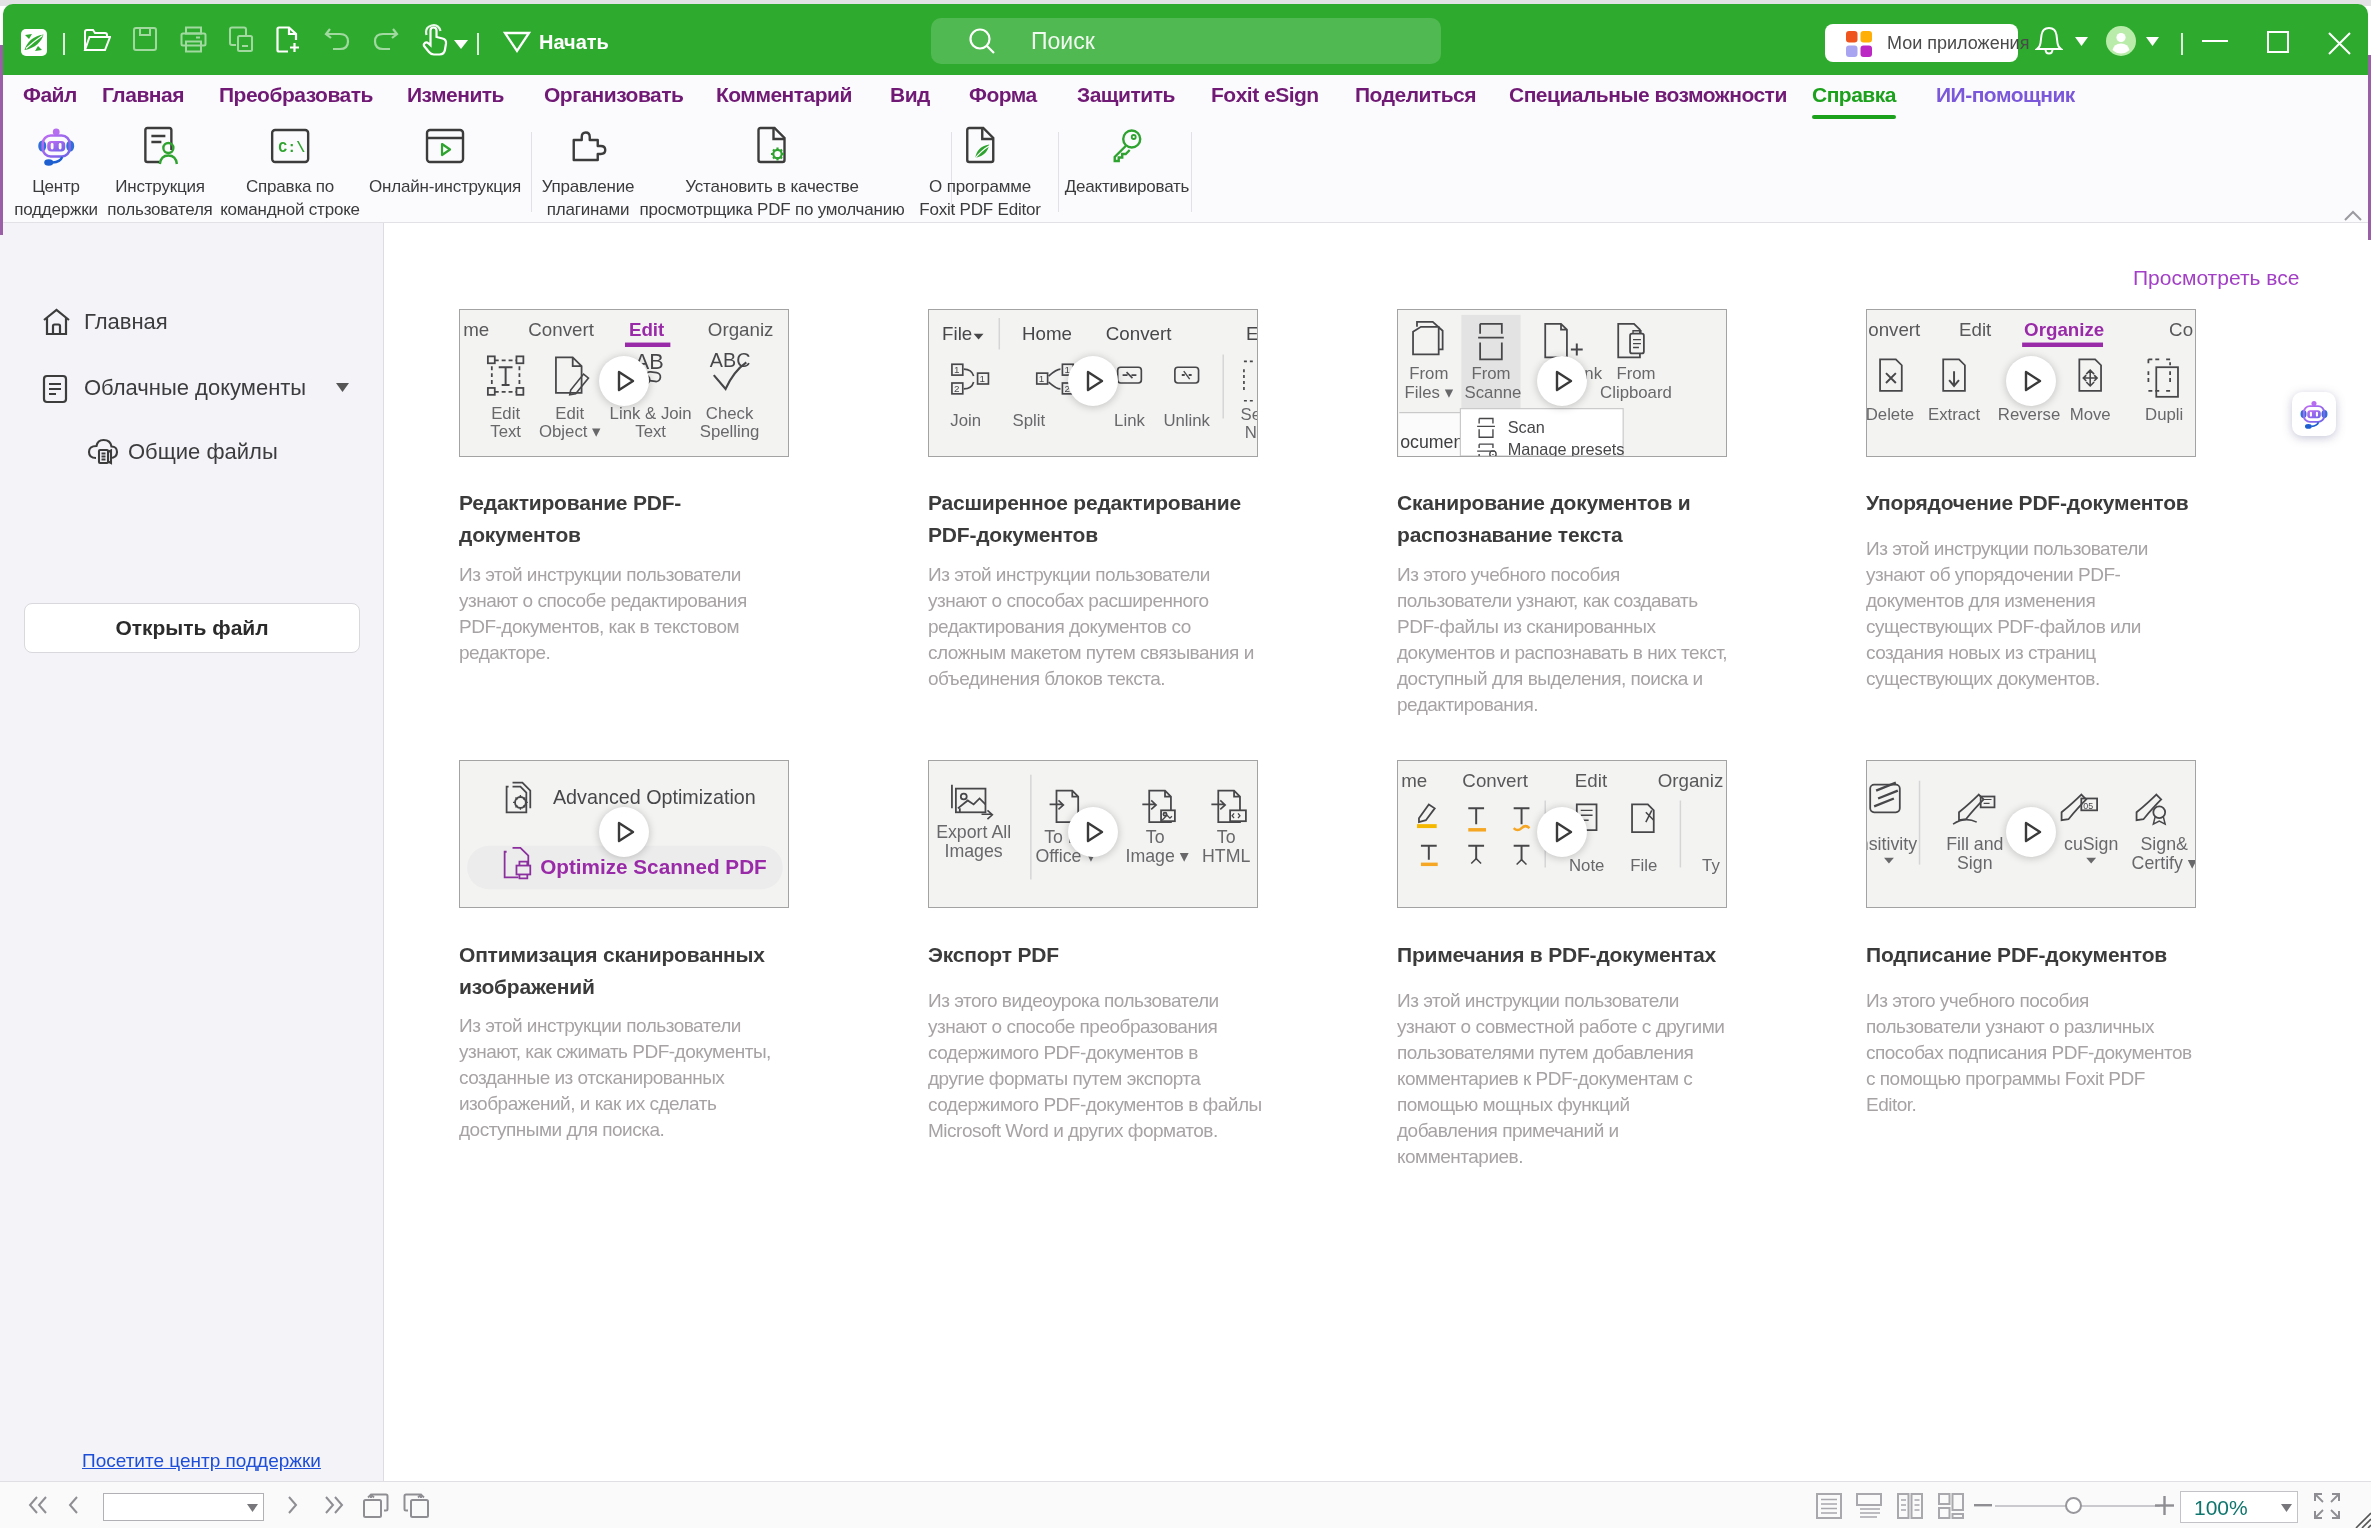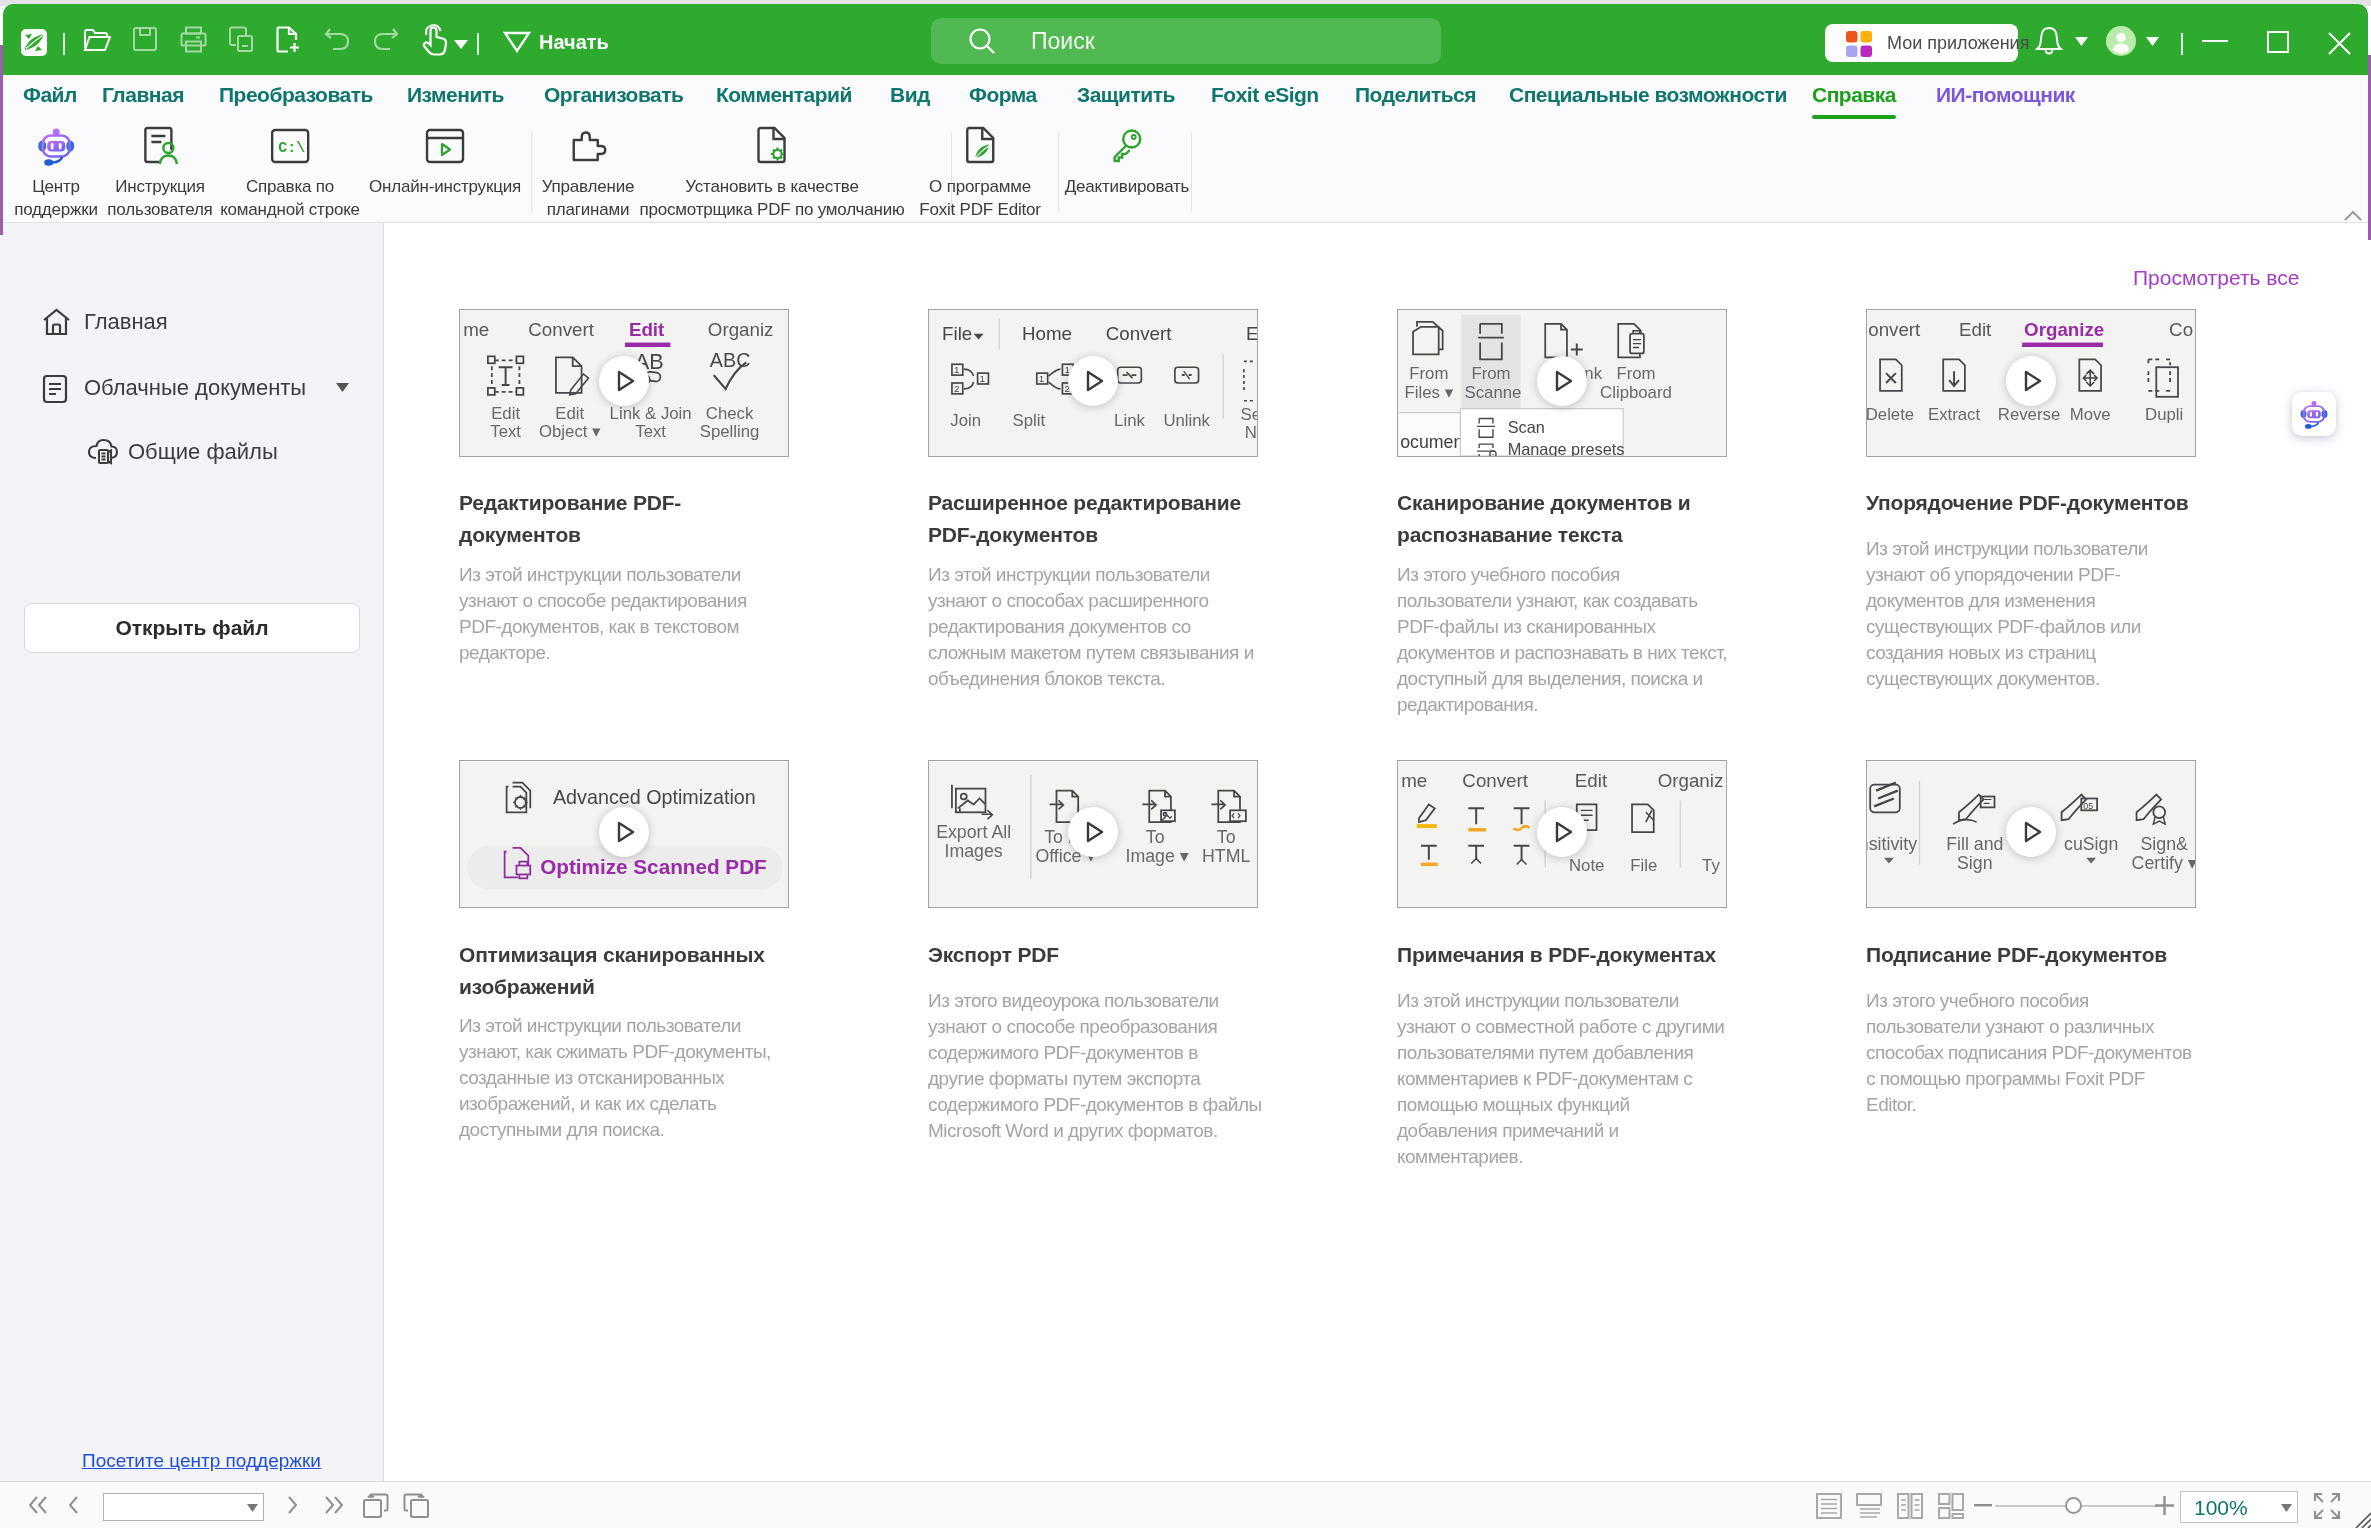--- a/index.html
+++ b/index.html
@@ -15,21 +15,21 @@
 .tbico{position:absolute;top:22px}
 .dim{opacity:.55}
 #tbsep1,#tbsep2,#tbsep3{position:absolute;top:29px;width:2px;height:22px;background:rgba(255,255,255,.85)}
 #startlbl{position:absolute;left:536px;top:27px;color:#fff;font-size:20px;font-weight:700}
 #searchbox{position:absolute;left:928px;top:14px;width:510px;height:46px;background:rgba(255,255,255,.17);border-radius:10px}
 #searchbox span{position:absolute;left:100px;top:10px;font-size:23px;color:rgba(255,255,255,.92)}
 #myapps{position:absolute;left:1822px;top:20px;width:193px;height:38px;background:#fff;border-radius:8px}
 #myapps span{position:absolute;left:62px;top:9px;font-size:18px;color:#4a4a4a;white-space:nowrap}
 
 #menubar{position:absolute;left:0;top:75px;width:2371px;height:45px;background:#fbfbfd}
-.mi{position:absolute;top:8px;font-size:21px;letter-spacing:-.5px;font-weight:700;color:#0f766e;white-space:nowrap}
+.mi{position:absolute;top:8px;font-size:21px;letter-spacing:-.5px;font-weight:700;color:#701a75;white-space:nowrap}
 
 #ribbon{position:absolute;left:0;top:120px;width:2371px;height:103px;background:#fbfbfd;border-bottom:1px solid #e2e2e6}
 .rsep{position:absolute;top:12px;width:1px;height:80px;background:#e2e2e6}
 .ritem{position:absolute;top:6px;text-align:center;transform:translateX(-50%)}
 .ricon{height:40px;display:flex;align-items:center;justify-content:center}
 .rlabel{margin-top:9px;font-size:17px;color:#3b3b3d;line-height:23px;white-space:nowrap;letter-spacing:-.2px}
 
 #sidebar{position:absolute;left:0;top:223px;width:384px;height:1259px;background:#f3f3f8;border-right:1px solid #dcdce2}
 .sitem{position:absolute;left:0;width:384px;height:54px}
 .sico{position:absolute;left:42px;top:13px}

